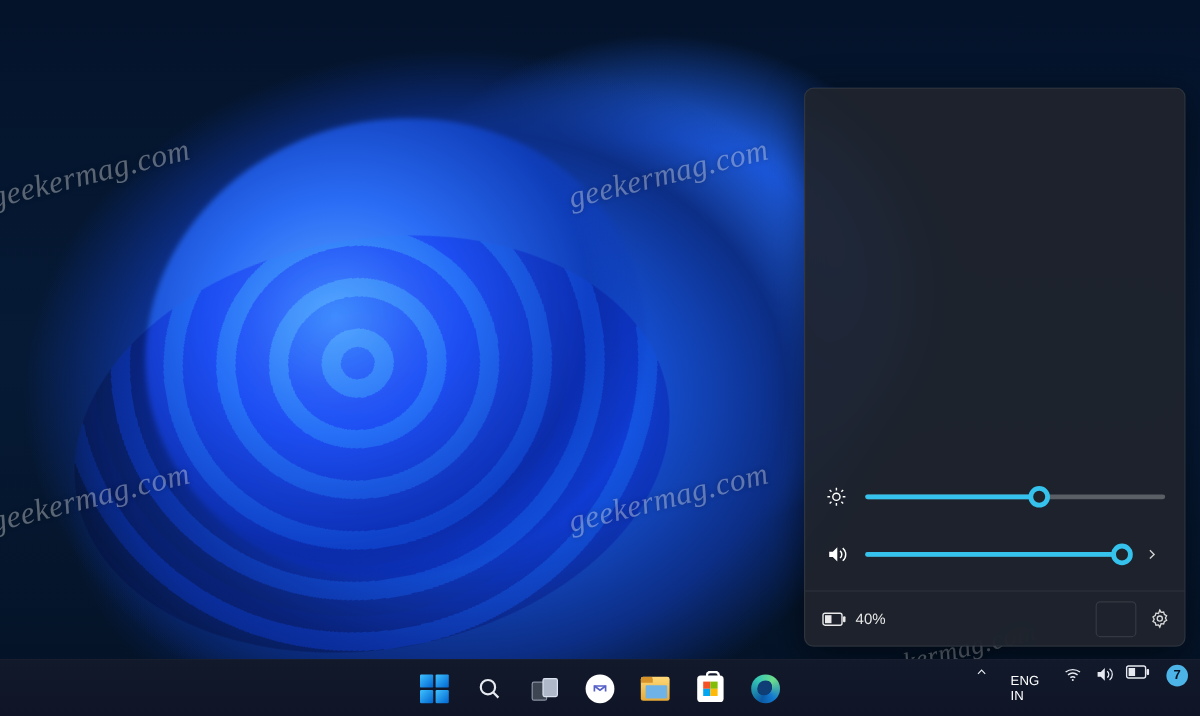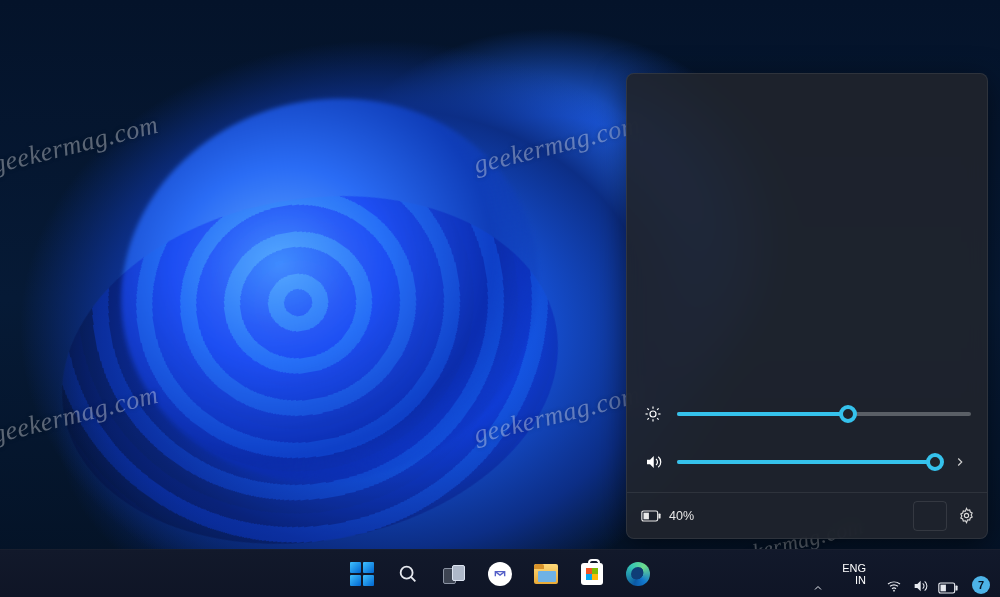--- a/index.html
+++ b/index.html
@@ -34,21 +34,21 @@
     filter: blur(.5px);
   }
 
   
   .wm { position:absolute; color:rgba(255,255,255,.35); font-size:26px; font-style:italic; font-weight:500;
         transform: rotate(-14deg); pointer-events:none; user-select:none; white-space:nowrap;
         text-shadow:0 0 4px rgba(0,0,0,.25); letter-spacing:.5px; font-family: Georgia, serif;}
 
   
   .flyout {
-    position:absolute; right:12px; bottom:58px; width:362px; height:466px;
+    position:absolute; right:12px; bottom:58px; width:318px; height:466px;
     background: rgba(32,36,44,.92);
     border:1px solid rgba(255,255,255,.08);
     border-radius:8px;
     box-shadow: 0 8px 30px rgba(0,0,0,.5);
     display:flex; flex-direction:column;
     color:#fff;
     backdrop-filter: blur(10px);
   }
   .flyout-body { flex:1; display:flex; flex-direction:column; justify-content:flex-end; padding: 0 16px 6px 16px; }
   .slider-row { display:flex; align-items:center; gap:14px; height:48px; }
@@ -74,21 +74,21 @@
   .taskbar {
     position:absolute; left:0; right:0; bottom:0; height:48px;
     background: linear-gradient(180deg, #12192b 0%, #0f1526 100%);
     border-top:1px solid rgba(255,255,255,.04);
     display:flex; align-items:center; color:#fff;
   }
   .tb-center { position:absolute; left:50%; transform:translateX(-50%); display:flex; gap:6px; align-items:center; }
   .tb-item { width:40px; height:40px; display:flex; align-items:center; justify-content:center; border-radius:4px; }
 
   .tb-right { position:absolute; right:6px; display:flex; align-items:center; gap:4px; height:100%; }
-  .tray-btn { height:40px; padding:0 6px; display:flex; align-items:flex-end; justify-content:center; border-radius:4px; gap:6px; }
+  .tray-btn { height:40px; padding:0 6px; display:flex; align-items:flex-start; justify-content:center; border-radius:4px; gap:6px; }
   .tray-btn.lang { flex-direction:column; gap:0; font-size:11px; line-height:12px; text-align:center; padding:0 8px; }
   .tray-btn.clock { flex-direction:column; gap:0; font-size:11.5px; line-height:13px; text-align:right; padding:0 6px; }
   .notif-badge { width:18px; height:18px; border-radius:50%; background:#4db4e8; color:#061424; font-size:11px;
                  display:flex; align-items:center; justify-content:center; font-weight:600; margin-left:2px;}
 
   svg { display:block; }
 
   
   .ico-start { width:24px; height:24px; display:grid; grid-template-columns:1fr 1fr; grid-template-rows:1fr 1fr; gap:2px; }
   .ico-start div { background: linear-gradient(135deg,#3fc1ff,#0065d0); border-radius:1px; }

